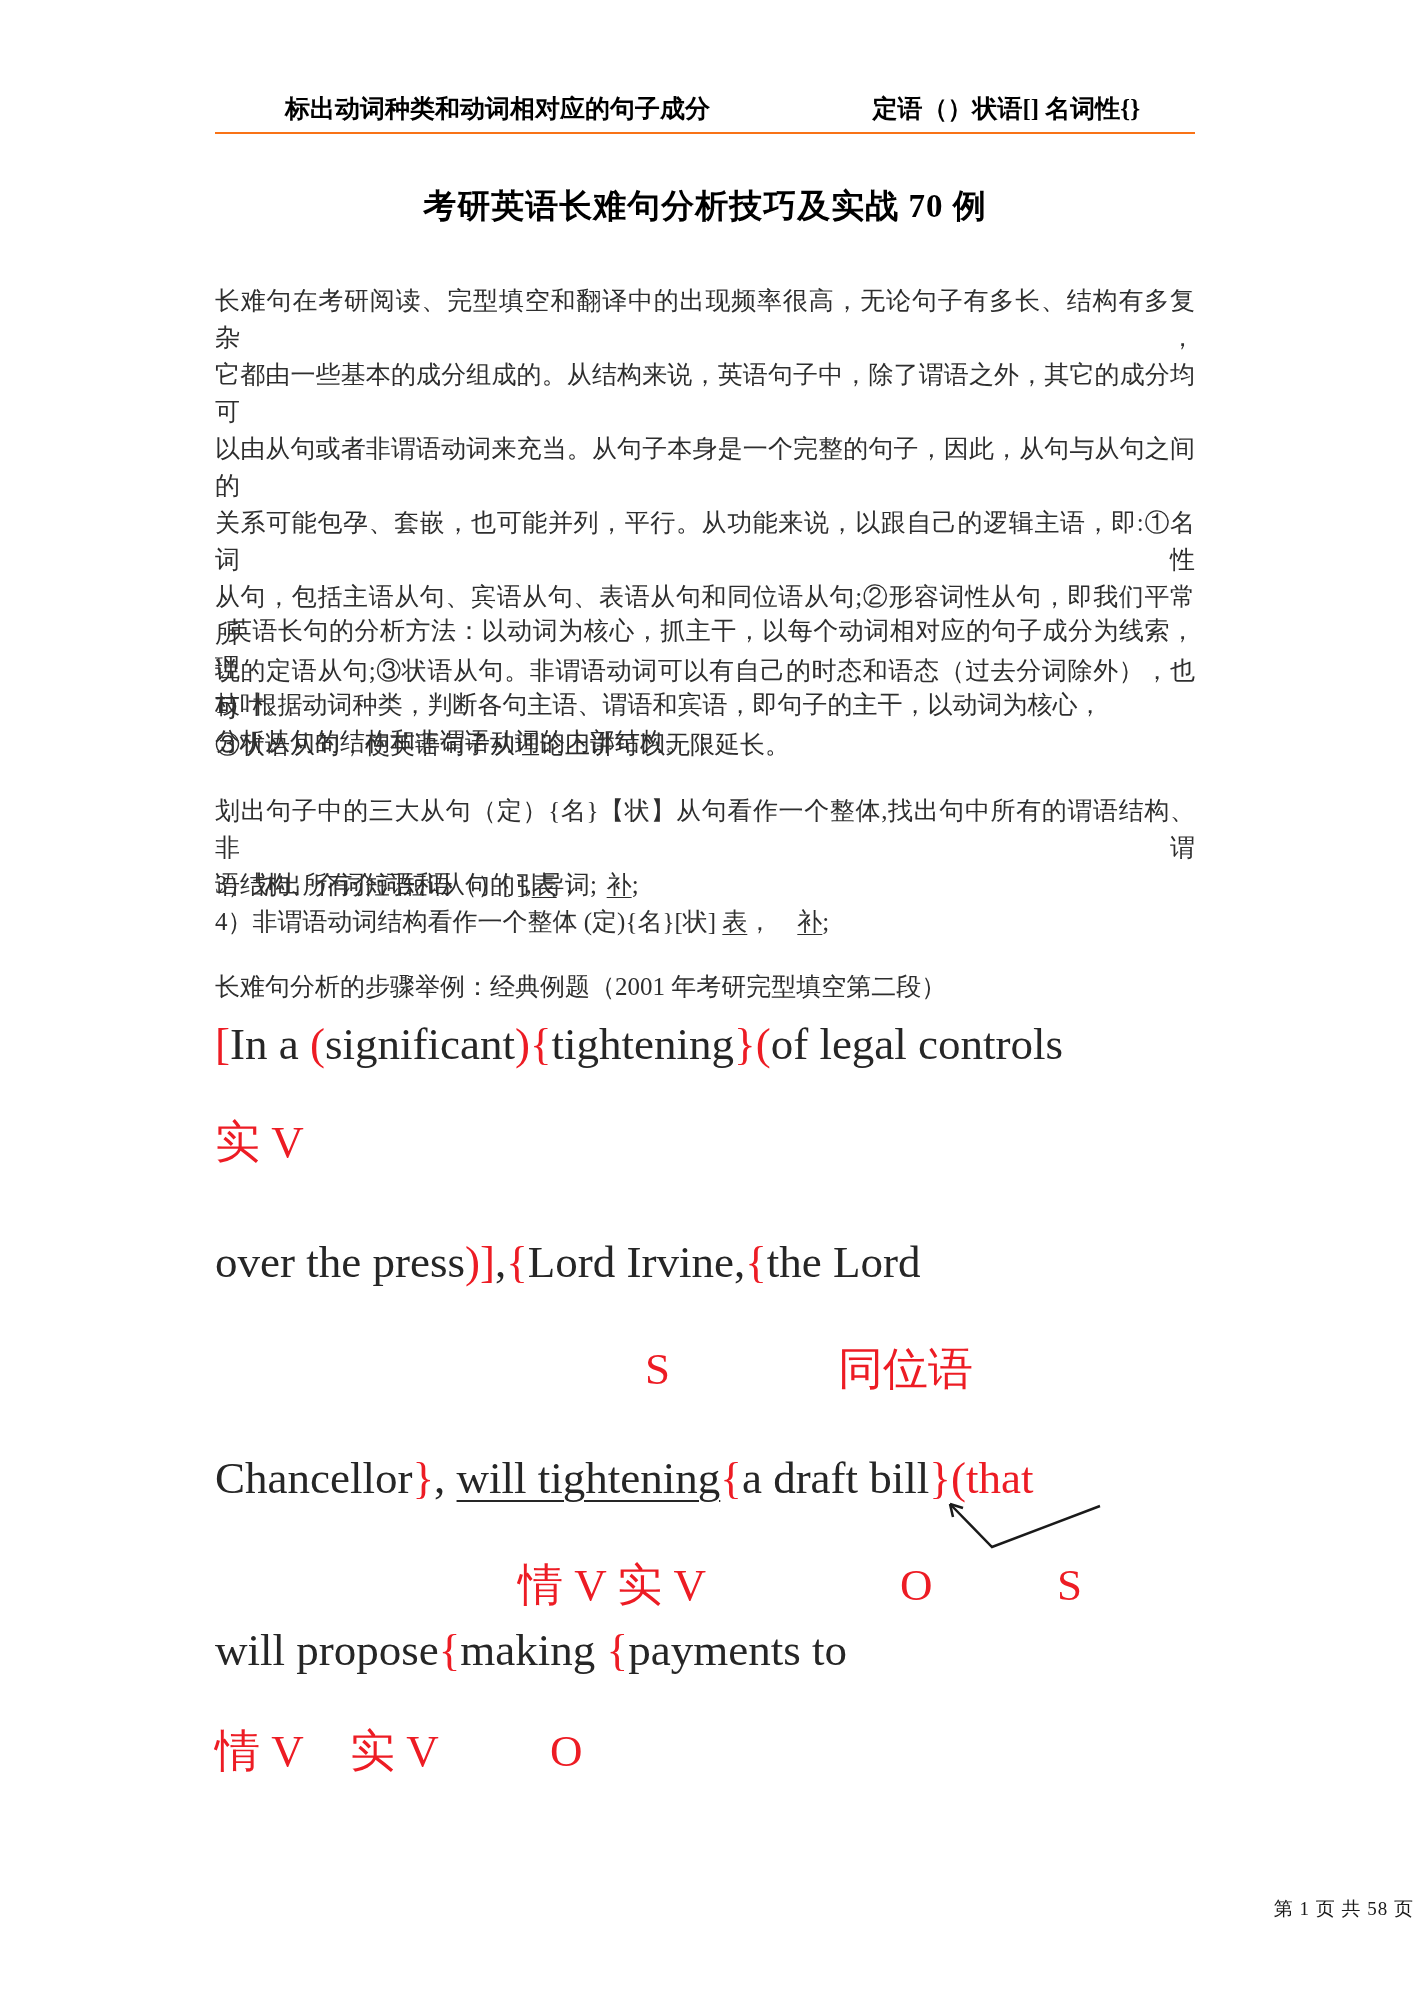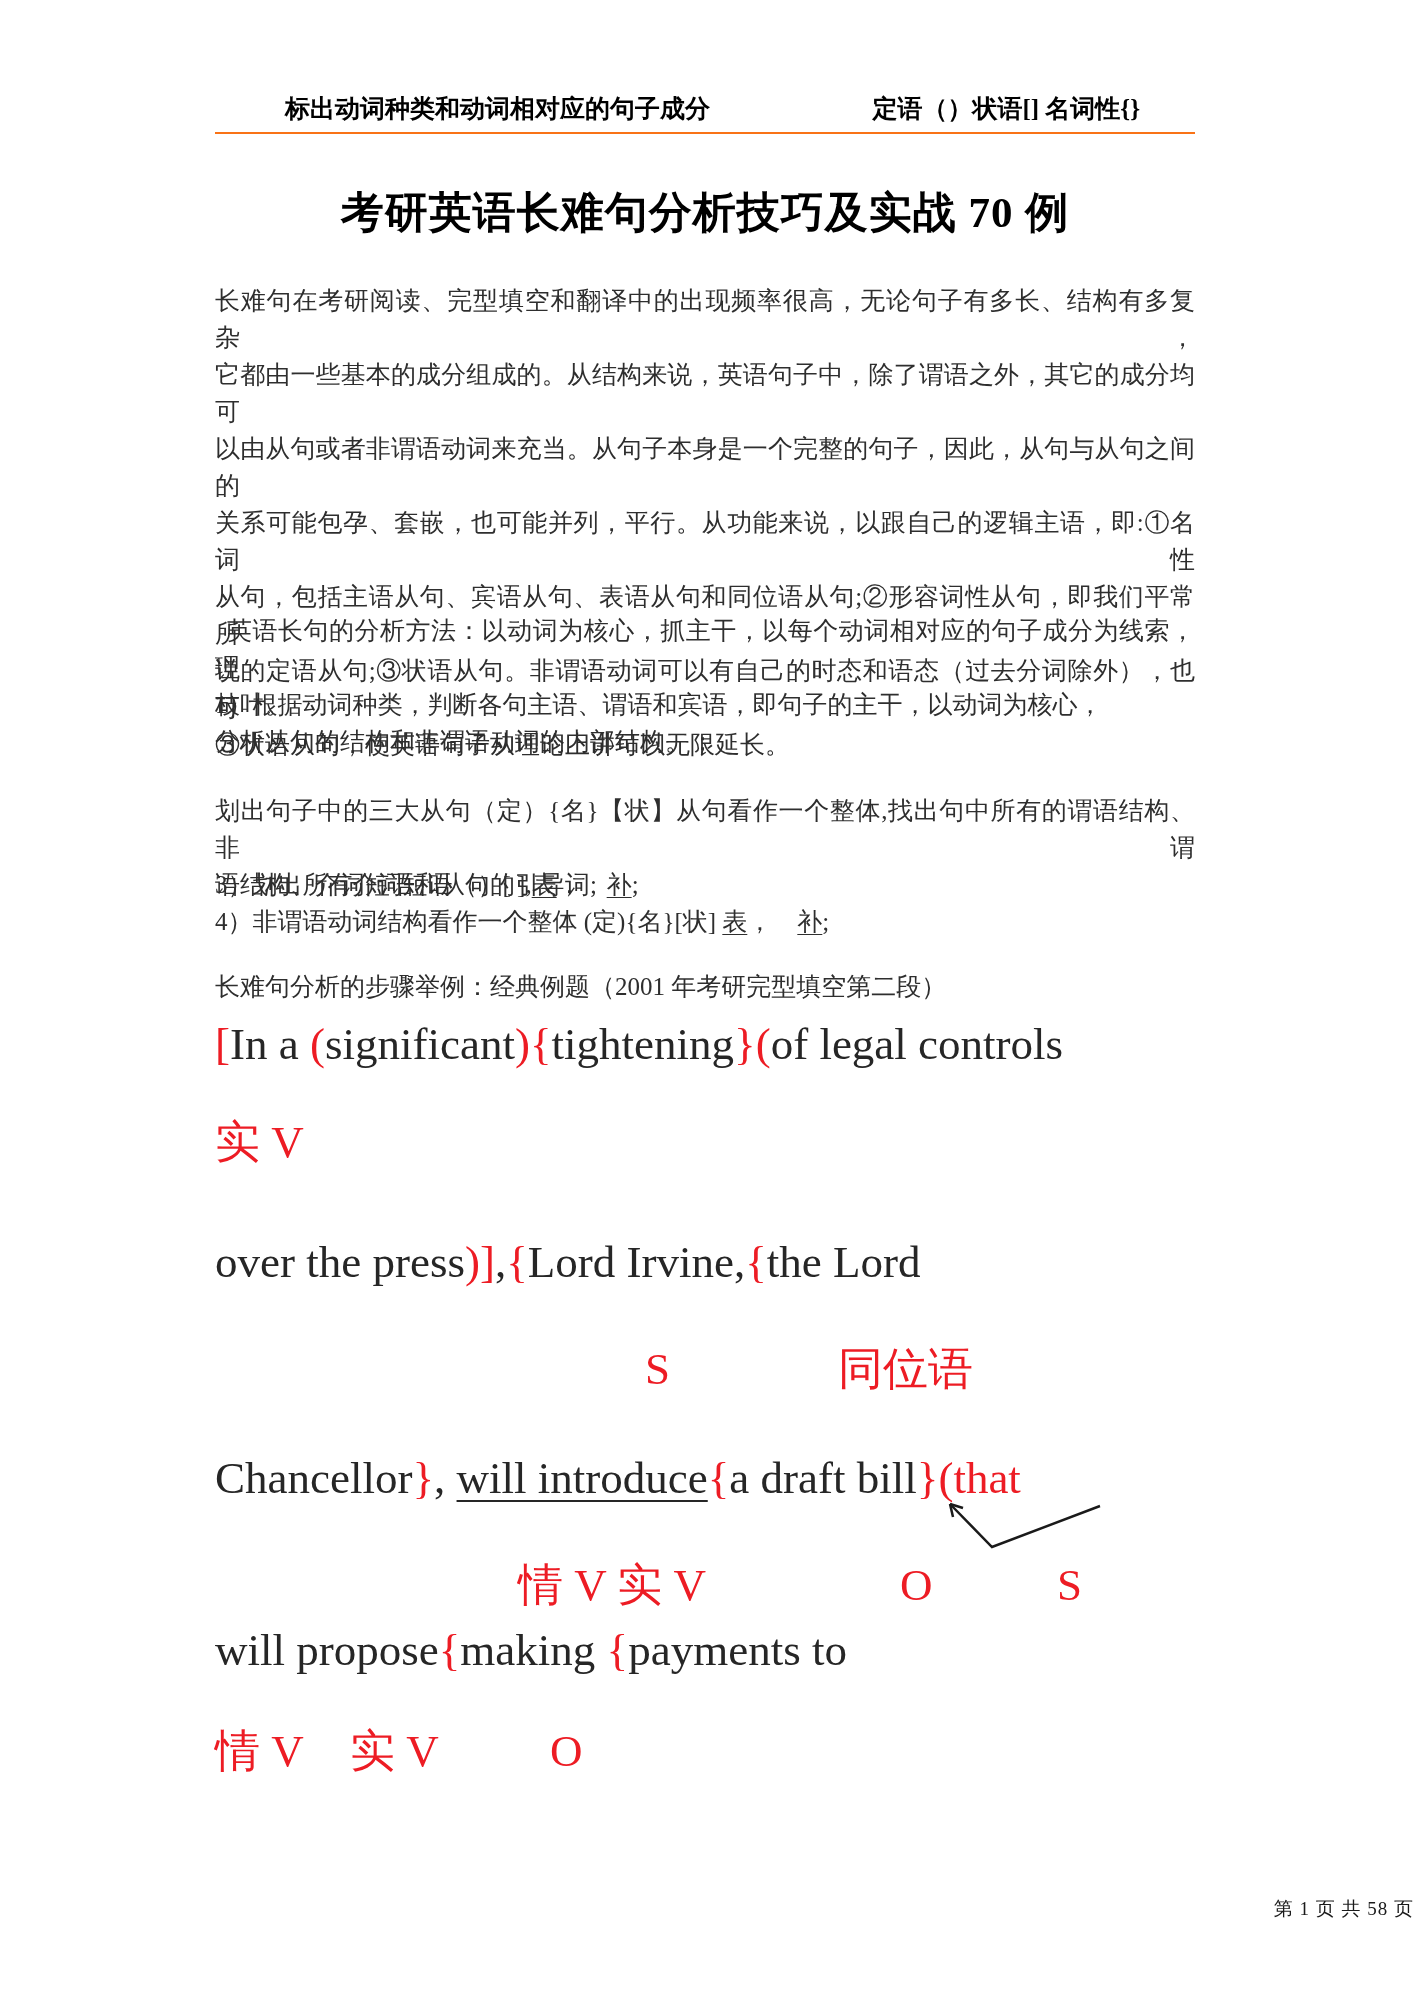--- a/index.html
+++ b/index.html
@@ -24,21 +24,21 @@
     display:flex;justify-content:space-between;align-items:flex-end;
     font-size:25px;font-weight:bold;color:#000;
     border-bottom:2px solid #f97316;
     padding-bottom:7px;
   }
   .header .hl{padding-left:70px;}
   .header .hr{padding-right:55px;}
   
   .title{
     left:215px;top:184px;width:980px;
-    text-align:center;font-size:43px;font-weight:bold;color:#000;
+    text-align:center;font-size:33px;font-weight:bold;color:#000;
     letter-spacing:1px;
   }
   
   .para{
     left:215px;width:980px;
     font-size:25px;line-height:37px;color:var(--body-ink);
   }
   .jl{text-align:justify;text-align-last:justify;}
   .jl.last{text-align:left;text-align-last:left;}
   .indent-first > .jl:first-child{text-indent:12px;}
@@ -113,21 +113,21 @@
 
   <div class="ex" style="top:1016px;"><span class="sg-r">[</span><span class="sg-k">In a </span><span class="sg-r">(</span><span class="sg-k">significant</span><span class="sg-r">)</span><span class="sg-r">{</span><span class="sg-k">tightening</span><span class="sg-r">}</span><span class="sg-r">(</span><span class="sg-k">of legal controls</span></div>
 
   <div class="ann" style="left:215px;top:1115px;">实 V</div>
 
   <div class="ex" style="top:1234px;"><span class="sg-k">over the press</span><span class="sg-r">)]</span><span class="sg-k">,</span><span class="sg-r">{</span><span class="sg-k">Lord Irvine,</span><span class="sg-r">{</span><span class="sg-k">the Lord</span></div>
 
   <div class="ann" style="left:645px;top:1342px;">S</div>
   <div class="ann" style="left:838px;top:1342px;">同位语</div>
 
-  <div class="ex" style="top:1450px;"><span class="sg-k">Chancellor</span><span class="sg-r">}</span><span class="sg-k">, </span><span class="sg-ku">will introduce</span><span class="sg-r">{</span><span class="sg-k">a draft bill</span><span class="sg-r">}</span><span class="sg-r">(that</span></div>
+  <div class="ex" style="top:1450px;"><span class="sg-k">Chancellor</span><span class="sg-r">}</span><span class="sg-k">, </span><span class="sg-ku">will tightening</span><span class="sg-r">{</span><span class="sg-k">a draft bill</span><span class="sg-r">}</span><span class="sg-r">(that</span></div>
 
   <svg class="arrow-svg" width="180" height="70" viewBox="0 0 180 70">
     <polyline points="165,14 57,55 15,12" fill="none" stroke="#1a1a1a" stroke-width="2.5"></polyline>
     <line x1="15" y1="12" x2="18" y2="25" stroke="#1a1a1a" stroke-width="2.5"></line>
     <line x1="15" y1="12" x2="28" y2="16" stroke="#1a1a1a" stroke-width="2.5"></line>
   </svg>
 
   <div class="ann" style="left:518px;top:1558px;">情 V 实 V</div>
   <div class="ann" style="left:900px;top:1558px;">O</div>
   <div class="ann" style="left:1057px;top:1558px;">S</div>

